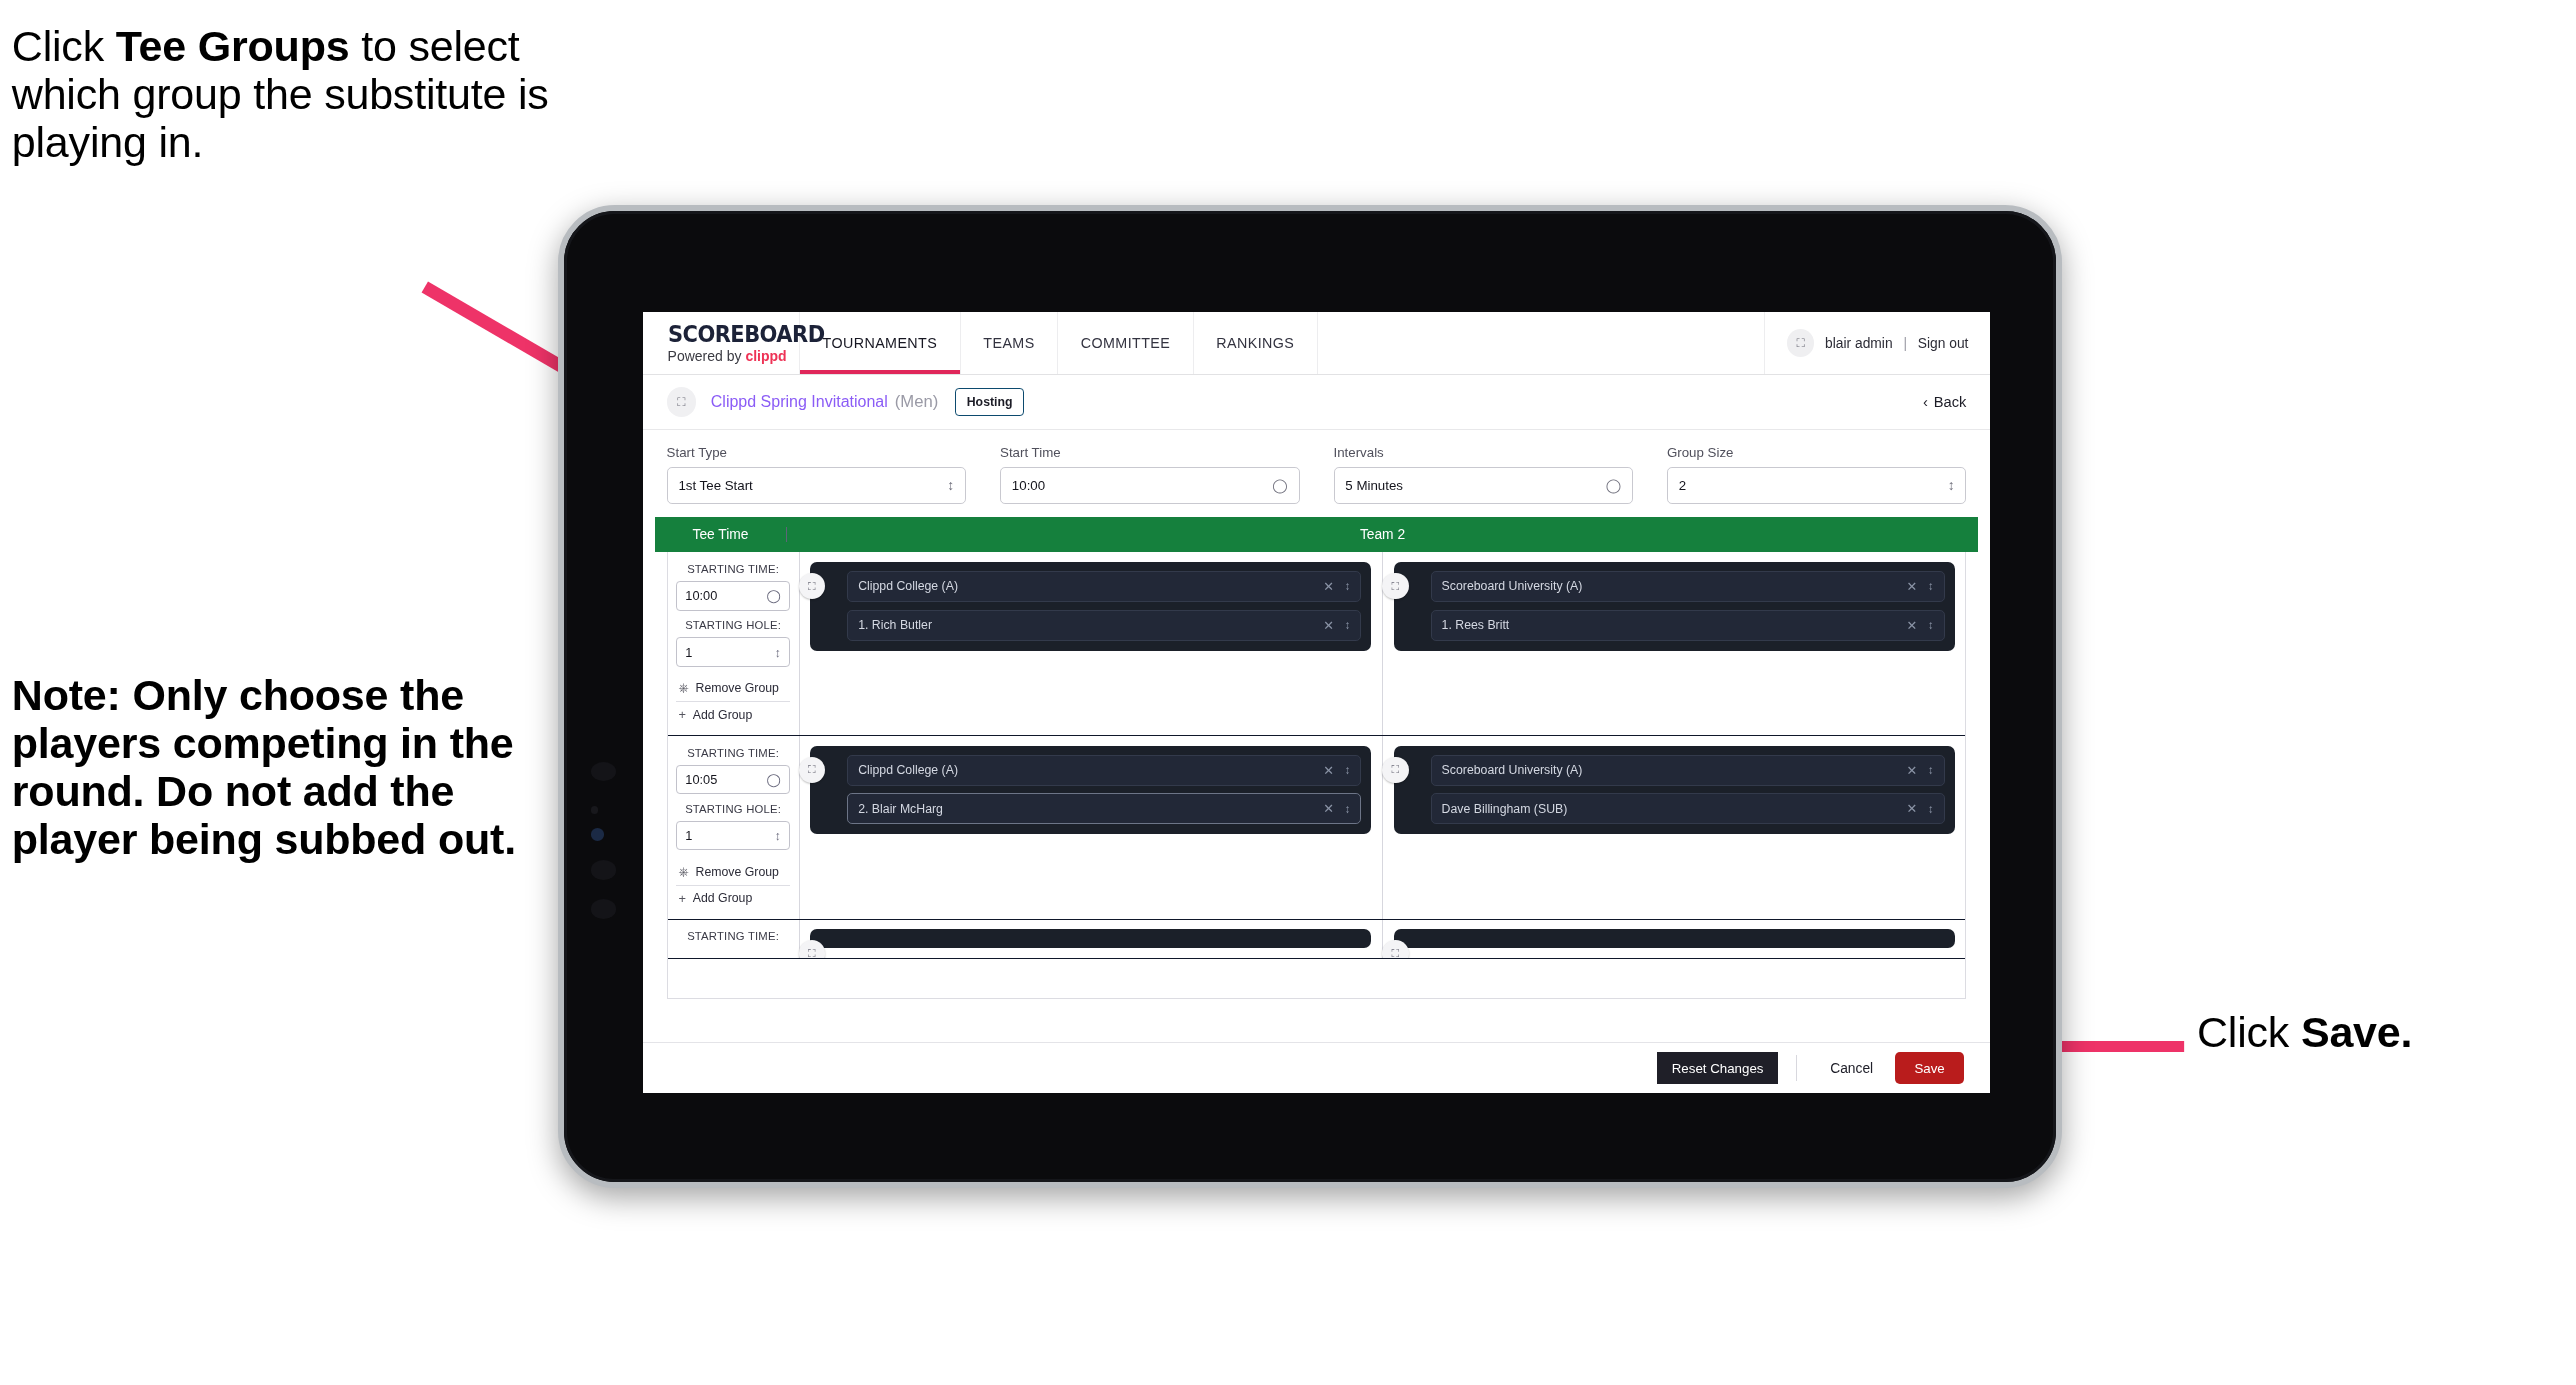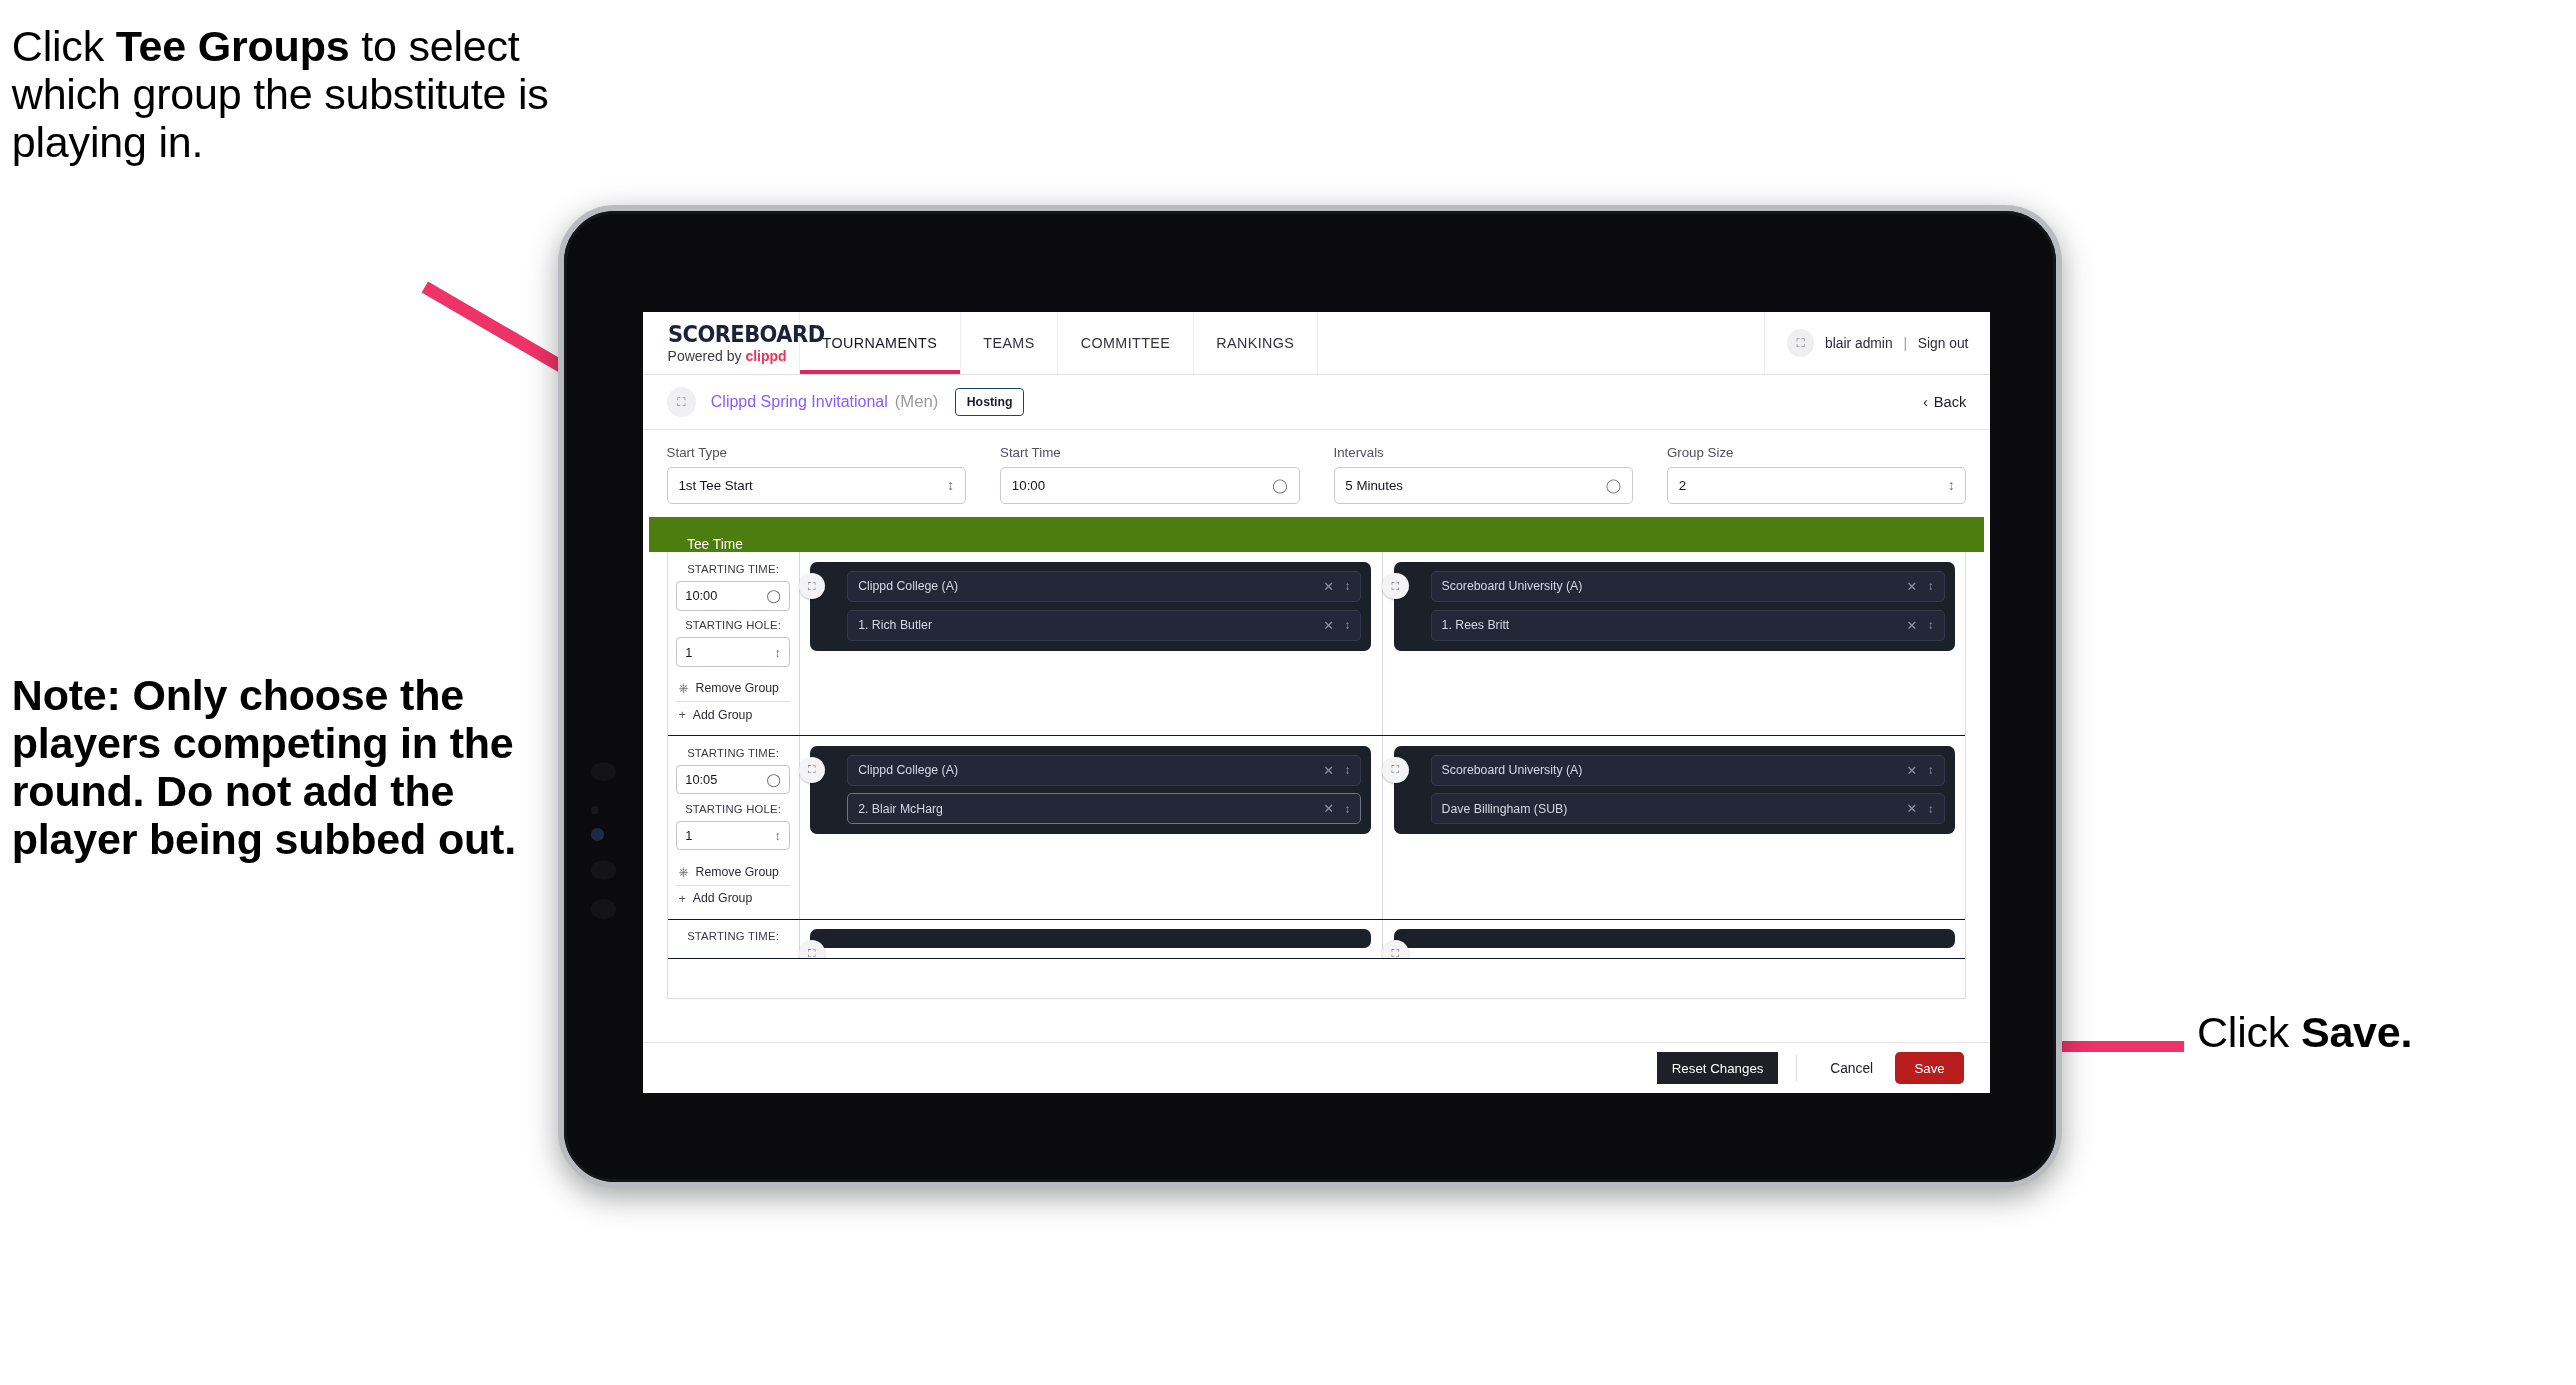--- a/index.html
+++ b/index.html
@@ -200,24 +200,24 @@
     color: #14141c;
     background: #fff;
     cursor: pointer;
   }
   .field-control .val { flex: 1; }
   .field-control .gl { color: #6f6f7c; font-size: 13.8px; }
 
   
   #tbl-head {
     display: flex;
-    background: #4d7c0f;
+    background: #15803d;
     height: 35px;
-    align-items: flex-end;
-    margin: 0 6px;
+    align-items: center;
+    margin: 0 12px;
   }
   .th {
     display: flex; align-items: center; justify-content: center;
     color: #ffffff;
     font-size: 13.8px;
     border-right: 1px solid #5d6578;
   }
   .th:last-child { border-right: none; }
   .th.tee   { width: 132px; }
   .th.team  { flex: 1; }
@@ -452,20 +452,21 @@
         <div class="field-label">Group Size</div>
         <div class="field-control">
           <span class="val">2</span>
           <span class="gl">↕</span>
         </div>
       </div>
     </div>
 
     <div id="tbl-head">
       <div class="th tee">Tee Time</div>
+      <div class="th team">Team 2</div>
     </div>
 
     <div id="tbl-body">
 
       <div class="grp-row">
         <div class="tee-cell">
           <div class="tee-label">STARTING TIME:</div>
           <div class="tee-input">
             <span class="v">10:00</span>
             <span class="g">◯</span>

